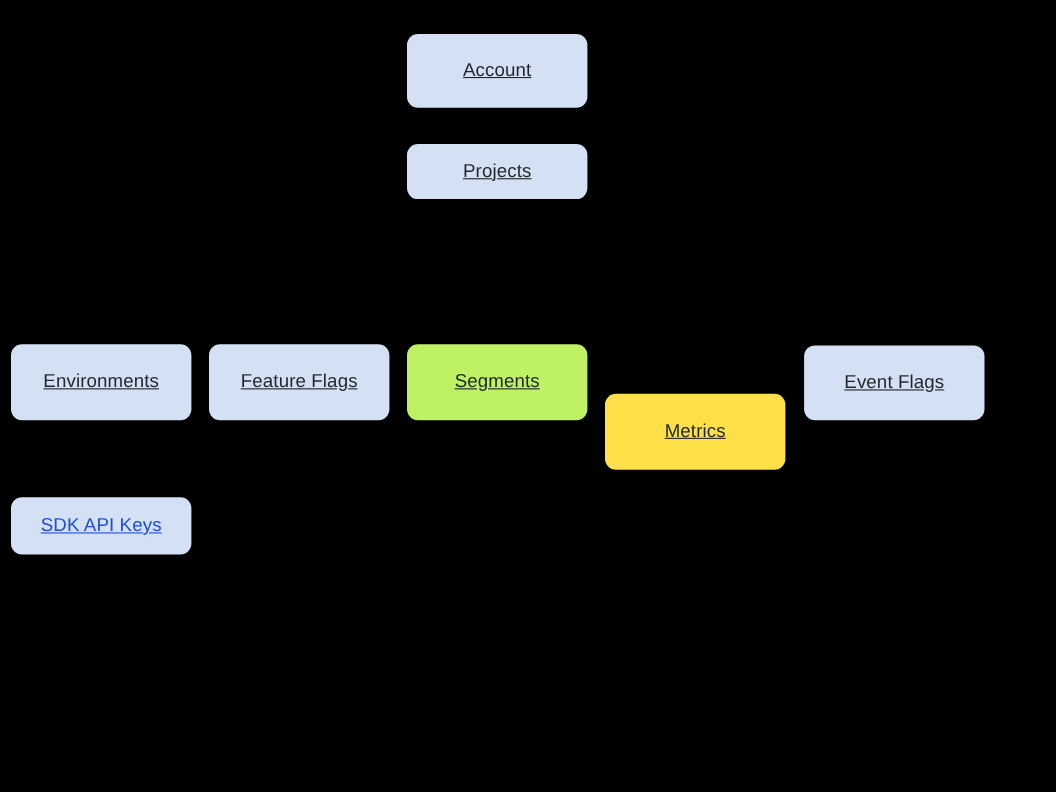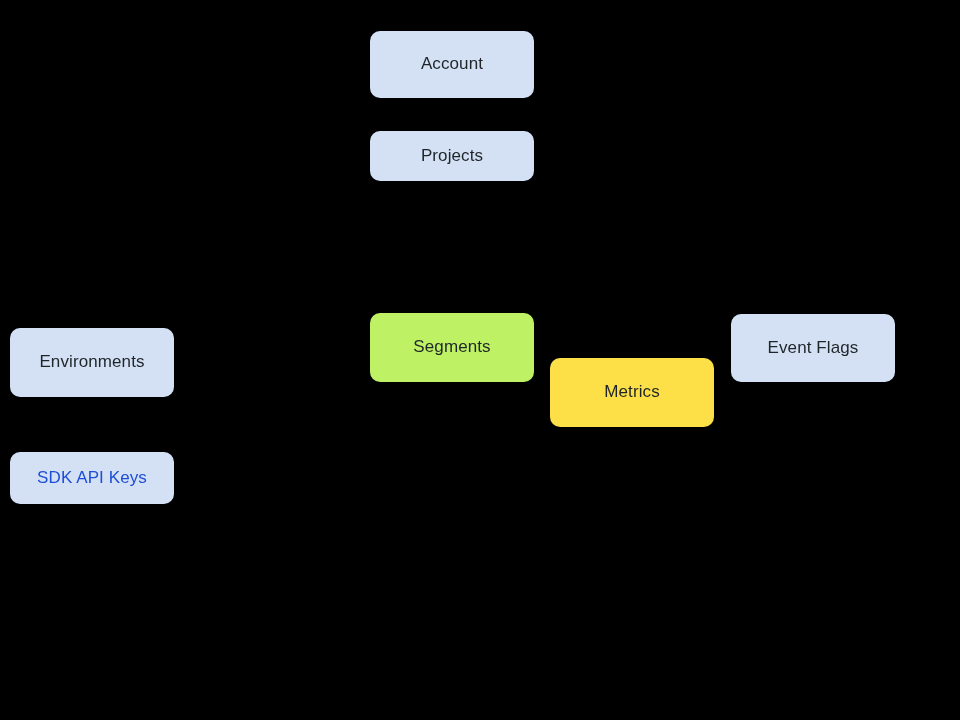--- a/index.html
+++ b/index.html
@@ -32,38 +32,42 @@
     align-items: center;
     justify-content: center;
     color: #1f2529;
     font-size: 17px;
     font-family: "Liberation Sans", sans-serif;
     line-height: 1.2;
     letter-spacing: 0.1px;
     text-align: right;
     white-space: nowrap;
     box-shadow: 1px 2px 0 rgba(0,0,0,0.55);
+    text-decoration: underline;
   }
   .node-label {
     display: block;
     pointer-events: none;
   }
 </style>
 </head>
 <body>
 
 <div id="canvas">
     <div class="node" style="left: 370px; top: 31px; width: 164px; height: 67px; background: rgb(212, 225, 245); color: rgb(31, 37, 41);">
       <span class="node-label">Account</span>
     </div>
     <div class="node" style="left: 370px; top: 131px; width: 164px; height: 50px; background: rgb(212, 225, 245); color: rgb(31, 37, 41);">
       <span class="node-label">Projects</span>
     </div>
-    <div class="node" style="left: 10px; top: 313px; width: 164px; height: 69px; background: rgb(212, 225, 245); color: rgb(31, 37, 41); margin-top: 15px;">
+    <div class="node" style="left: 10px; top: 313px; width: 164px; height: 69px; background: rgb(212, 225, 245); color: rgb(31, 37, 41);">
       <span class="node-label">Environments</span>
+    </div>
+    <div class="node" style="left: 190px; top: 313px; width: 164px; height: 69px; background: rgb(212, 225, 245); color: rgb(31, 37, 41);">
+      <span class="node-label">Feature Flags</span>
     </div>
     <div class="node" style="left: 370px; top: 313px; width: 164px; height: 69px; background: #bef264; color: rgb(31, 37, 41);">
       <span class="node-label">Segments</span>
     </div>
     <div class="node" style="left: 550px; top: 314px; width: 164px; height: 69px; background: #fde047; color: rgb(31, 37, 41); margin-top: 44px;">
       <span class="node-label">Metrics</span>
     </div>
     <div class="node" style="left: 731px; top: 314px; width: 164px; height: 68px; background: rgb(212, 225, 245); color: rgb(31, 37, 41);">
       <span class="node-label">Event Flags</span>
     </div>

